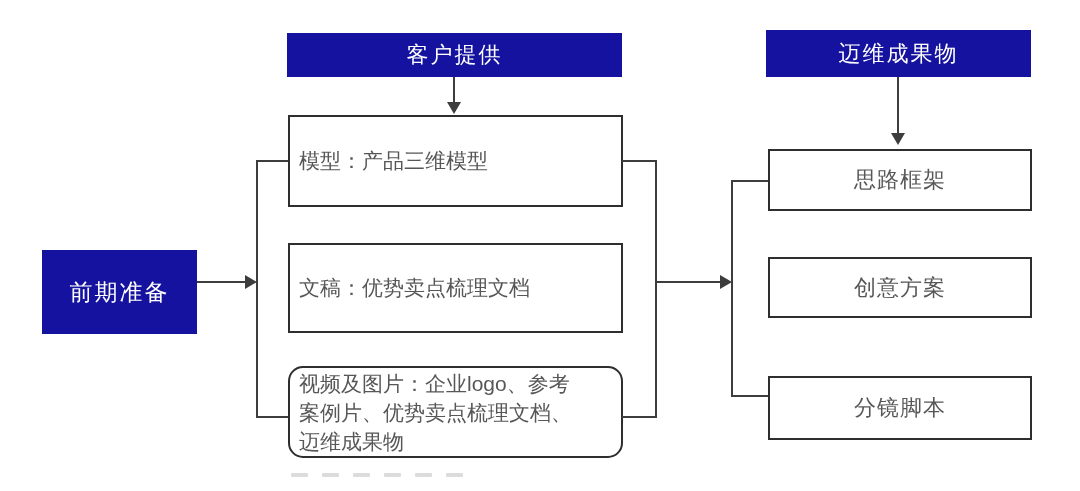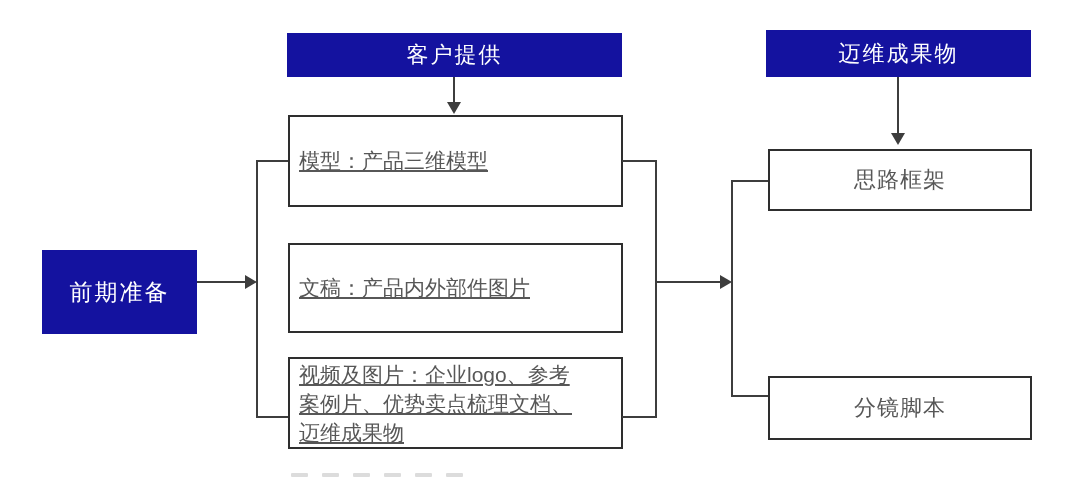--- a/index.html
+++ b/index.html
@@ -26,21 +26,21 @@
   }
 
   
   .wbox{
     background:#ffffff;
     border:2px solid var(--box-border);
     color:var(--box-text);
     display:flex;align-items:center;
     font-size:21px;
   }
-  .wbox.left-text{padding-left:9px;padding-right:14px;text-decoration:underline;}
+  .wbox.left-text{padding-left:9px;padding-right:14px;}
   .wbox.center-text{justify-content:center;font-size:22px;letter-spacing:1px;}
   .wbox.multiline{flex-direction:column;justify-content:center;align-items:flex-start;line-height:29px;}
   .wbox.multiline span{display:block;white-space:nowrap;}
 
   
   .hline{background:var(--line);height:2px;}
   .vline{background:var(--line);width:2px;}
   .arrowhead-right{
     width:0;height:0;
     border-left:12px solid var(--line);
@@ -71,23 +71,23 @@
   <div class="abs vline" style="left:256px;top:160px;height:258px;"></div>
   <div class="abs hline" style="left:256px;top:160px;width:32px;"></div>
   <div class="abs hline" style="left:256px;top:416px;width:32px;"></div>
 
   <div class="abs blue-node" style="left:287px;top:33px;width:335px;height:44px;">客户提供</div>
   <div class="abs vline" style="left:453px;top:77px;height:26px;"></div>
   <div class="abs arrowhead-down" style="left:447px;top:102px;"></div>
 
   <div class="abs wbox left-text" style="left:288px;top:115px;width:335px;height:92px;">模型：产品三维模型</div>
 
-  <div class="abs wbox left-text" style="left:288px;top:243px;width:335px;height:90px;">文稿：产品内外部件图片</div>
+  <div class="abs wbox left-text" style="left:288px;top:243px;width:335px;height:90px;">文稿：优势卖点梳理文档</div>
 
-  <div class="abs wbox left-text multiline" style="left:288px;top:357px;width:335px;height:92px;">
+  <div class="abs wbox left-text multiline" style="left:288px;top:366px;width:335px;height:92px;border-radius:15px;">
     <span>视频及图片：企业logo、参考</span>
     <span>案例片、优势卖点梳理文档、</span>
     <span>迈维成果物</span>
   </div>
 
   <div class="abs hline" style="left:622px;top:160px;width:35px;"></div>
   <div class="abs hline" style="left:622px;top:416px;width:35px;"></div>
   <div class="abs vline" style="left:655px;top:160px;height:258px;"></div>
 
   <div class="abs hline" style="left:655px;top:281px;width:66px;"></div>
@@ -96,20 +96,21 @@
   <div class="abs vline" style="left:731px;top:180px;height:217px;"></div>
   <div class="abs hline" style="left:731px;top:180px;width:37px;"></div>
   <div class="abs hline" style="left:731px;top:395px;width:37px;"></div>
 
   <div class="abs blue-node" style="left:766px;top:30px;width:265px;height:47px;text-align:right;">迈维成果物</div>
   <div class="abs vline" style="left:897px;top:77px;height:57px;"></div>
   <div class="abs arrowhead-down" style="left:891px;top:133px;"></div>
 
   <div class="abs wbox center-text" style="left:768px;top:149px;width:264px;height:62px;">思路框架</div>
 
+  <div class="abs wbox center-text" style="left:768px;top:257px;width:264px;height:61px;">创意方案</div>
 
   <div class="abs wbox center-text" style="left:768px;top:364px;width:264px;height:64px;margin-top:12px;">分镜脚本</div>
 
   <div class="abs dash-row" style="left:291px;top:473px;">
     <i></i>
       <i></i>
       <i></i>
       <i></i>
       <i></i>
       <i></i>

